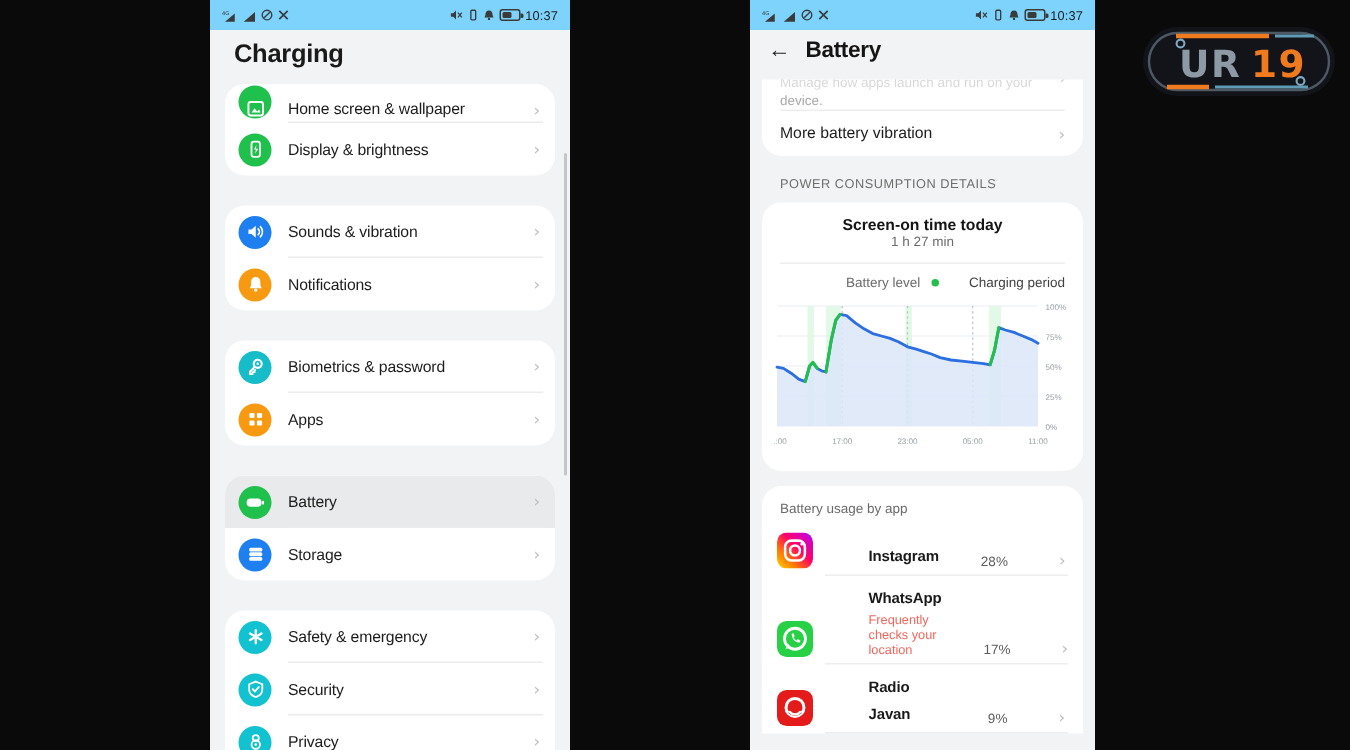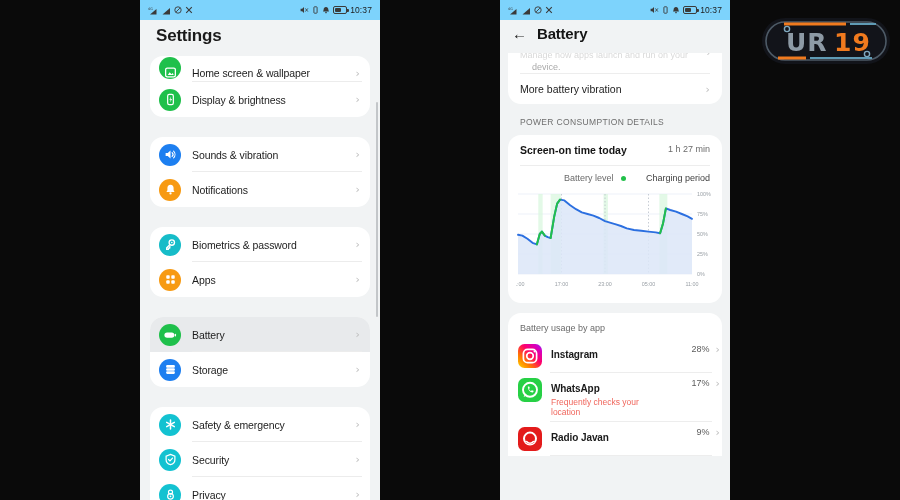--- a/index.html
+++ b/index.html
@@ -141,21 +141,21 @@
     position:relative;
     height:24px;
   }
   .faded-text .l1 {
     display:block;
     opacity:0.38;
     margin-top:-4px;
     white-space:nowrap;
     overflow:hidden;
   }
-  .faded-text .l2 { display:block; opacity:0.85;margin-left:12px; }
+  .faded-text .l2 { display:block; opacity:0.85; }
   .faded-text .fchev {
     position:absolute; right:12px; top:-2px; color:#c9c9c9; font-size:10px;
   }
   .divline { height:1px; background:#ededed; margin:0 12px; }
 
   .mbs-row {
     display:flex; align-items:center; justify-content:space-between;
     height:30px; padding:0 12px;
   }
   .mbs-row span:first-child { font-size:10.5px; color:#1c1c1c; }
@@ -167,22 +167,23 @@
     padding:3px 12px 8px 12px;
   }
 
   .chart-card {
     background:#fff;
     border-radius:13px;
     padding:0 0 8px 0;
     margin-bottom:10px;
   }
   .sot-row {
-    display:flex; align-items:flex-start; justify-content:space-between;
+    display:flex; align-items:center; justify-content:space-between;
     padding:9px 12px 9px 12px;
+    flex-direction:column;
   }
   .sot-label { font-size:10.5px; font-weight:600; color:#151515; }
   .sot-val { font-size:9px; color:#6b6b6b; }
   .sot-sep { height:1px; background:#ededed; margin:0 12px; }
 
   .legend-row {
     display:flex; align-items:center; justify-content:space-between;
     padding:7px 12px 2px 12px;
   }
   .legend-left { font-size:9px; color:#6b6b6b;padding-left:44px; }
@@ -192,24 +193,25 @@
   .chart-wrap { padding:3px 6px 0 8px; }
 
   
   .apps-card {
     background:#fff;
     border-radius:13px 13px 0 0;
     padding:8px 0 0 0;
   }
   .apps-head { font-size:9px; color:#6b6b6b; padding:2px 12px 6px 12px; }
   .app-row {
-    display:flex; align-items:flex-start;
-    padding:5px 2px 5px 10px;
+    display:flex; align-items:flex-end;
+    padding:5px 12px 5px 10px;
     position:relative;
     min-height:32px;
+    gap:28px;
   }
   .app-row .asep {
     position:absolute; left:42px; right:10px; bottom:0; height:1px; background:#ededed;
   }
   .app-ico {
     width:24px; height:24px; border-radius:6.5px;
     flex:0 0 24px;
     display:flex; align-items:center; justify-content:center;
   }
   .app-text { margin-left:9px; flex:1; }
@@ -258,21 +260,21 @@
         <path d="M4 1 C2.3 1 1.6 2.4 1.6 4 L1 5.6 h6 L6.4 4 C6.4 2.4 5.7 1 4 1 Z" fill="#3a3a3a"></path>
         <circle cx="4" cy="6.6" r="0.8" fill="#3a3a3a"></circle>
       </svg>
       <div class="bat-shell">
         <div class="bat-fill" style="width:62%"></div>
       </div>
       <span class="sb-time">10:37</span>
     </div>
   </div>
 
-  <div class="settings-title">Settings</div>
+  <div class="settings-title">Charging</div>
 
   <div class="settings-scroll">
     <div id="settings-groups">
         <div class="card">
           <div class="row" style="height: 26px; align-items: flex-end; padding-bottom: 3px;">
             <span class="ricon" style="background:#1fc04b;align-items:flex-end;overflow:hidden">
               <svg width="13" height="13" viewBox="0 0 16 16">
                 <rect x="2" y="2.5" width="12" height="11" rx="2" fill="none" stroke="#fff" stroke-width="1.6"></rect>
                 <path d="M4.6 11 L7 7.6 L9.2 10.2 L10.7 8.6 L12 11 Z" fill="#fff"></path>
               </svg>

